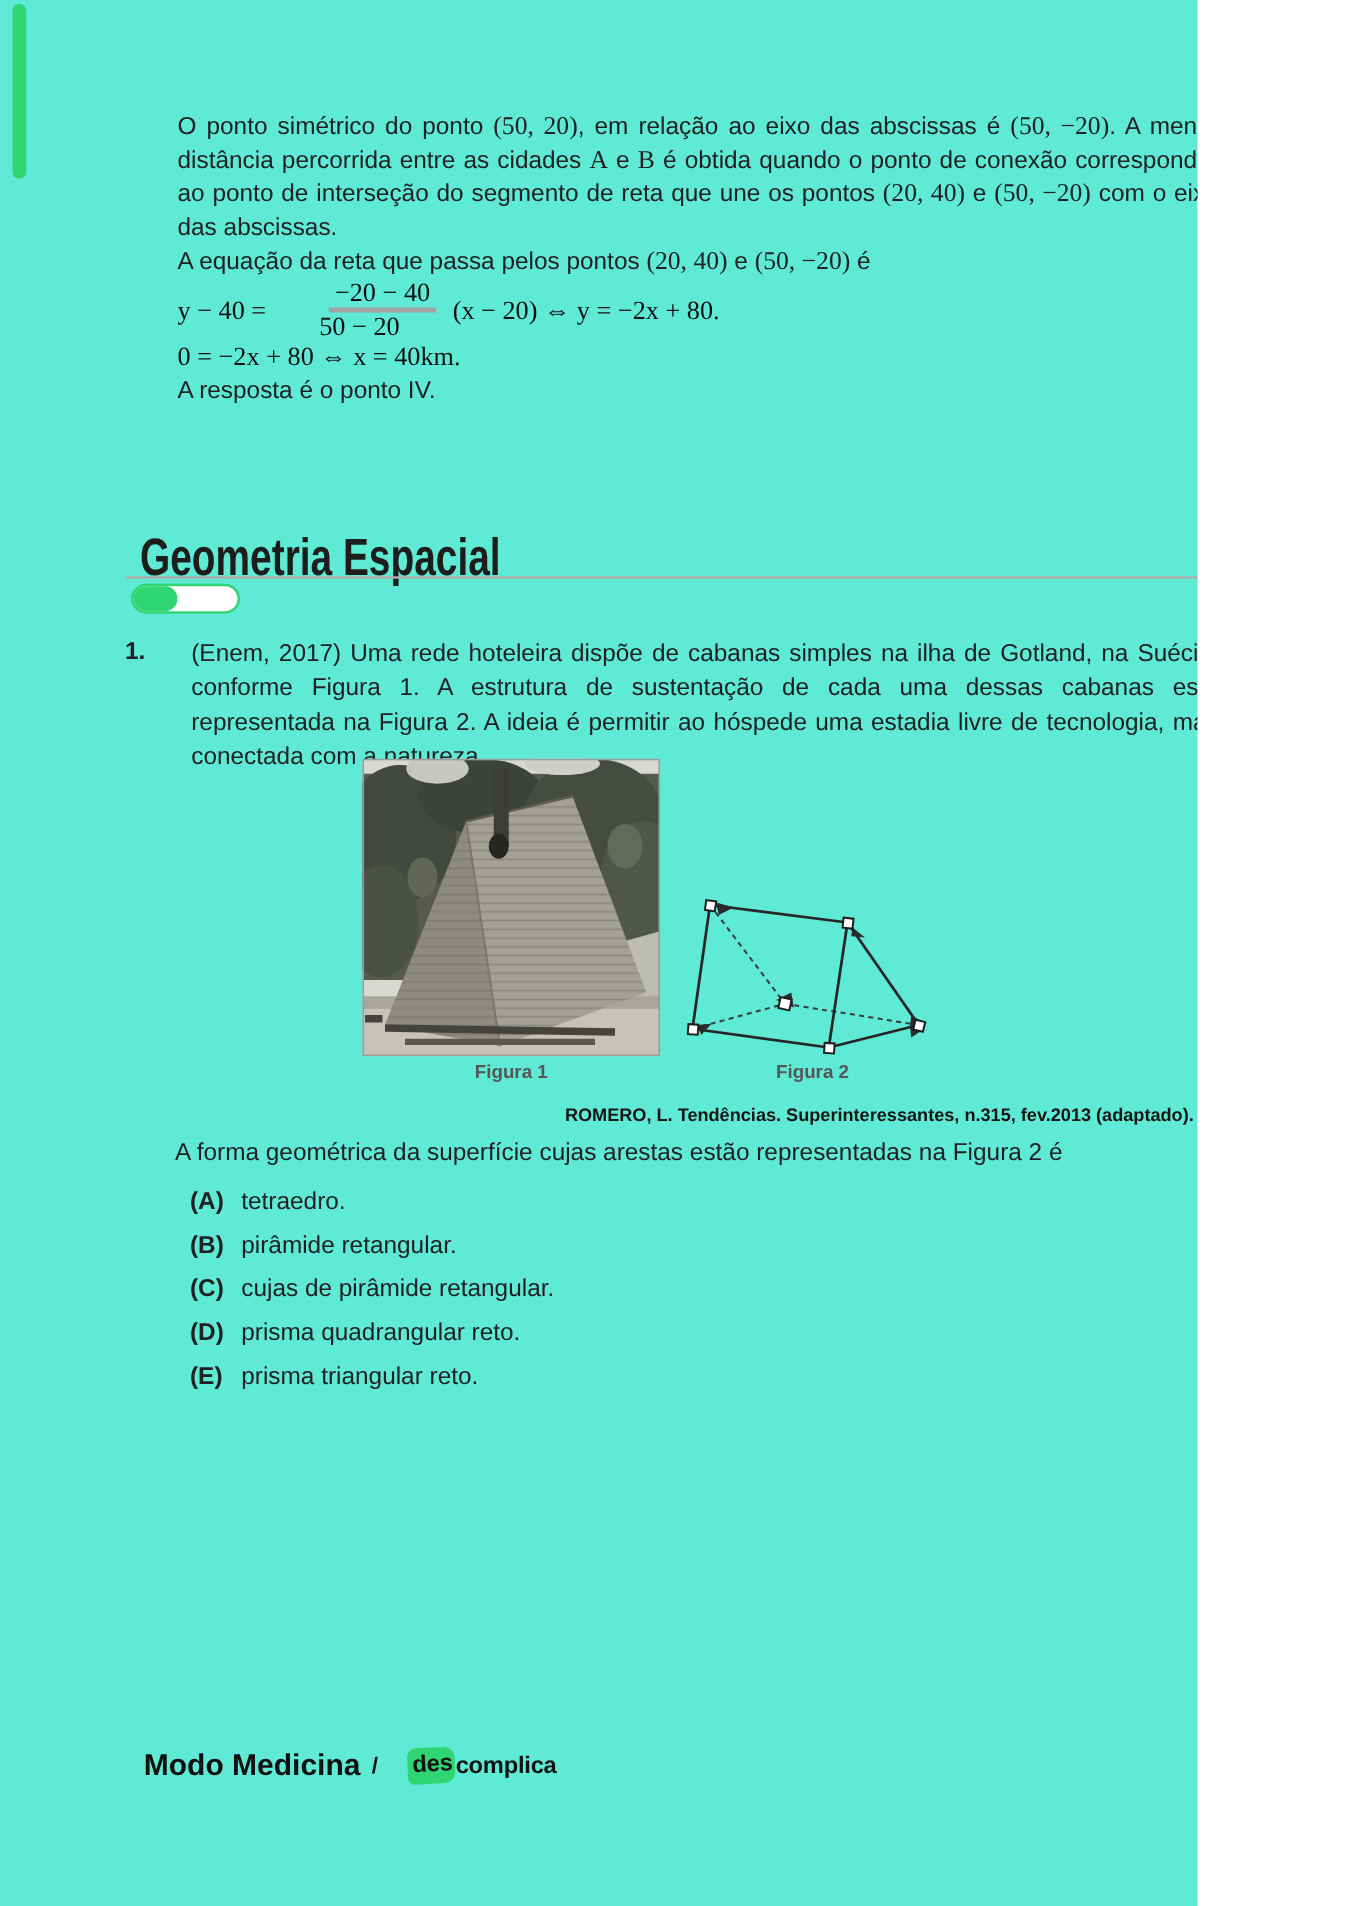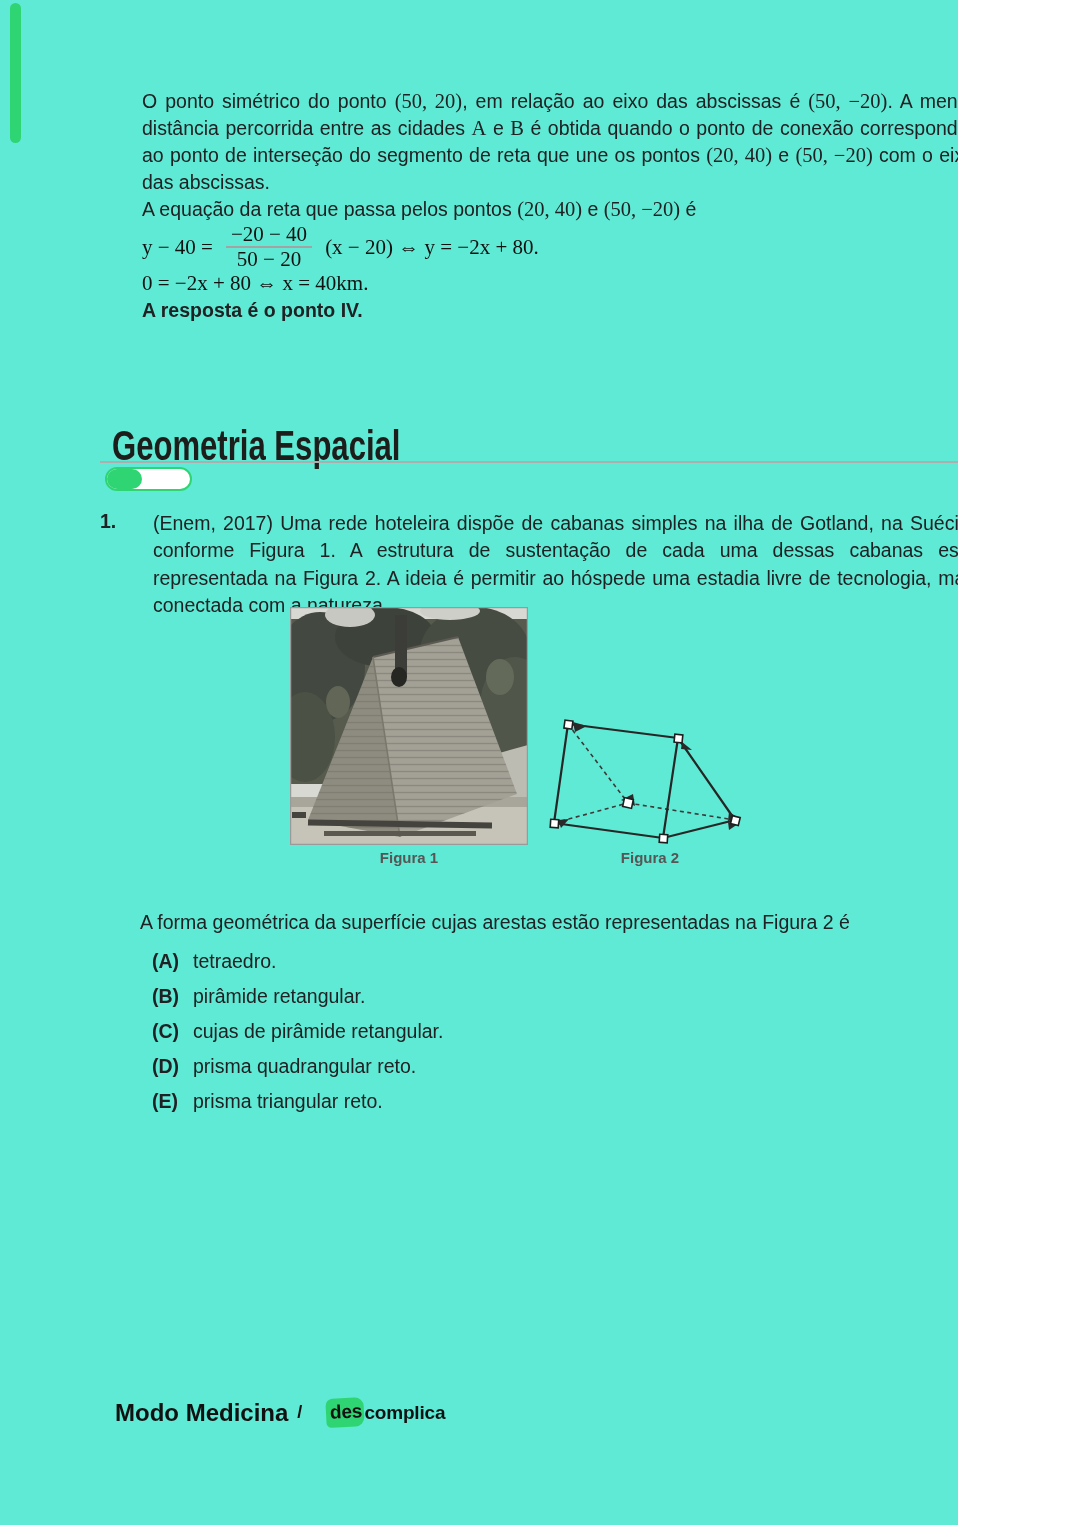--- a/index.html
+++ b/index.html
@@ -10,24 +10,24 @@
   .scrollbar{position:absolute;left:10px;top:3px;width:11px;height:140px;border-radius:6px;
              background:var(--accent,#2fd573);}
 
   
   .solution{position:absolute;left:142px;top:88px;width:833px;font-size:19.5px;line-height:27px;}
   .solution p{margin:0;text-align:justify;}
   .mth{font-family:"Liberation Serif","DejaVu Serif",serif;font-size:20.5px;}
   .eqline{font-family:"Liberation Serif","DejaVu Serif",serif;font-size:21px;color:#111;}
   .eq-frac-row{display:inline-flex;align-items:center;gap:13px;margin:1px 0 0 0;}
   .frac{display:inline-flex;flex-direction:column;text-align:center;line-height:21px;}
-  .frac .num{padding:0 5px 1px 5px;border-bottom:2px solid #a3a3a3;}
+  .frac .num{padding:0 5px 1px 5px;border-bottom:4px solid #a3a3a3;margin-left:37px;}
   .frac .den{padding:1px 5px 0 5px;}
   .eq2{margin-top:4px;line-height:27px;}
-  .ansline{margin-top:7px;font-weight:bold;}
+  .ansline{margin-top:7px;}
 
   
   .section-title{position:absolute;left:112px;top:394px;font-size:42px;font-weight:bold;
                  color:#1d1d1b;line-height:1.15;transform:scaleX(0.74);transform-origin:left top;
                  white-space:nowrap;}
   .rule{position:absolute;left:100px;top:461px;width:878px;height:2px;background:#aeaeae;}
 
   
   .toggle{position:absolute;left:105px;top:467px;width:87px;height:24px;border:2.5px solid var(--accent,#2fd573);
           border-radius:14px;box-sizing:border-box;background:#fff;cursor:pointer;}
@@ -173,20 +173,21 @@
       <rect x="5.5" y="119.5" width="8" height="8" transform="rotate(4 9 123)"></rect>
       <rect x="114.5" y="134.5" width="8" height="8" transform="rotate(4 118 138)"></rect>
       <rect x="186.5" y="116.5" width="8" height="8" transform="rotate(14 190 120)"></rect>
       <rect x="78.5" y="98.5" width="9" height="9" transform="rotate(12 83 103)"></rect>
     </g>
   </svg>
 
   <div class="caption cap1">Figura 1</div>
   <div class="caption cap2">Figura 2</div>
 
+  <div class="citation">ROMERO, L. Tendências. Superinteressantes, n.315, fev.2013 (adaptado).</div>
   <div class="stem">A forma geométrica da superfície cujas arestas estão representadas na Figura 2 é</div>
 
   <div class="options">
     <div class="option">
       <span class="opt-label">(A)</span>
       <span>tetraedro.</span>
     </div>
     <div class="option">
       <span class="opt-label">(B)</span>
       <span>pirâmide retangular.</span>

